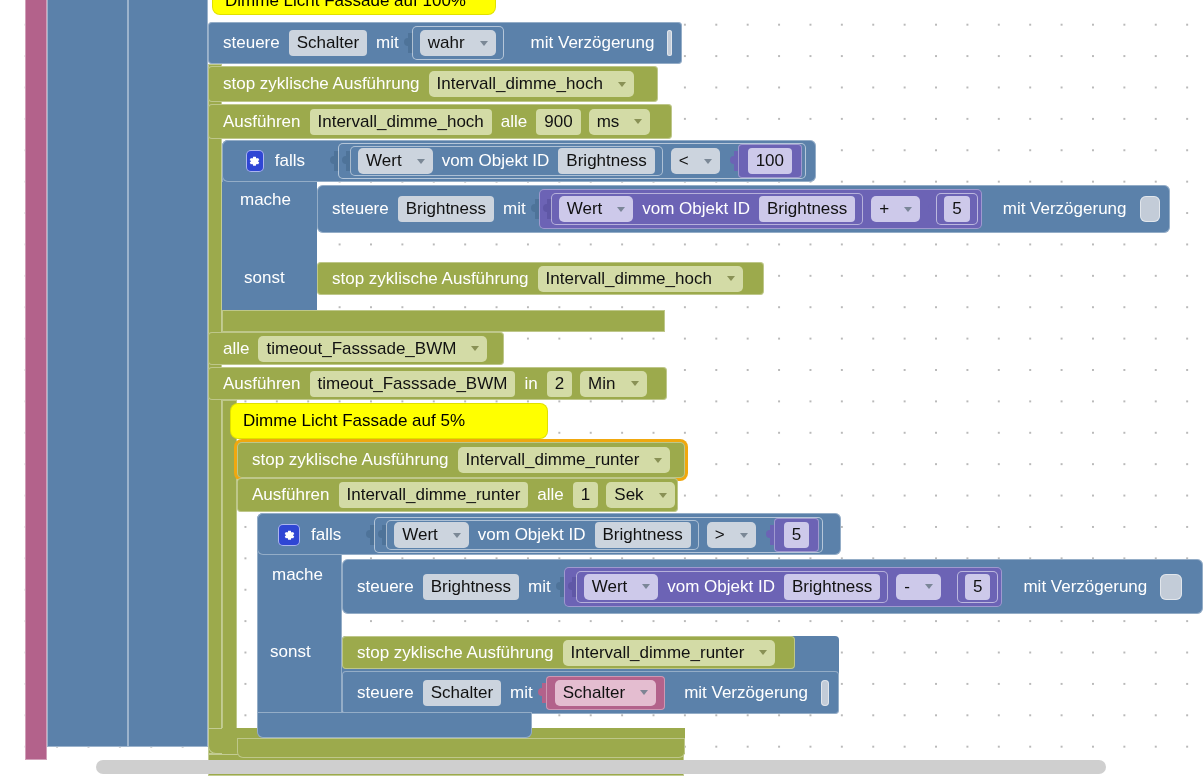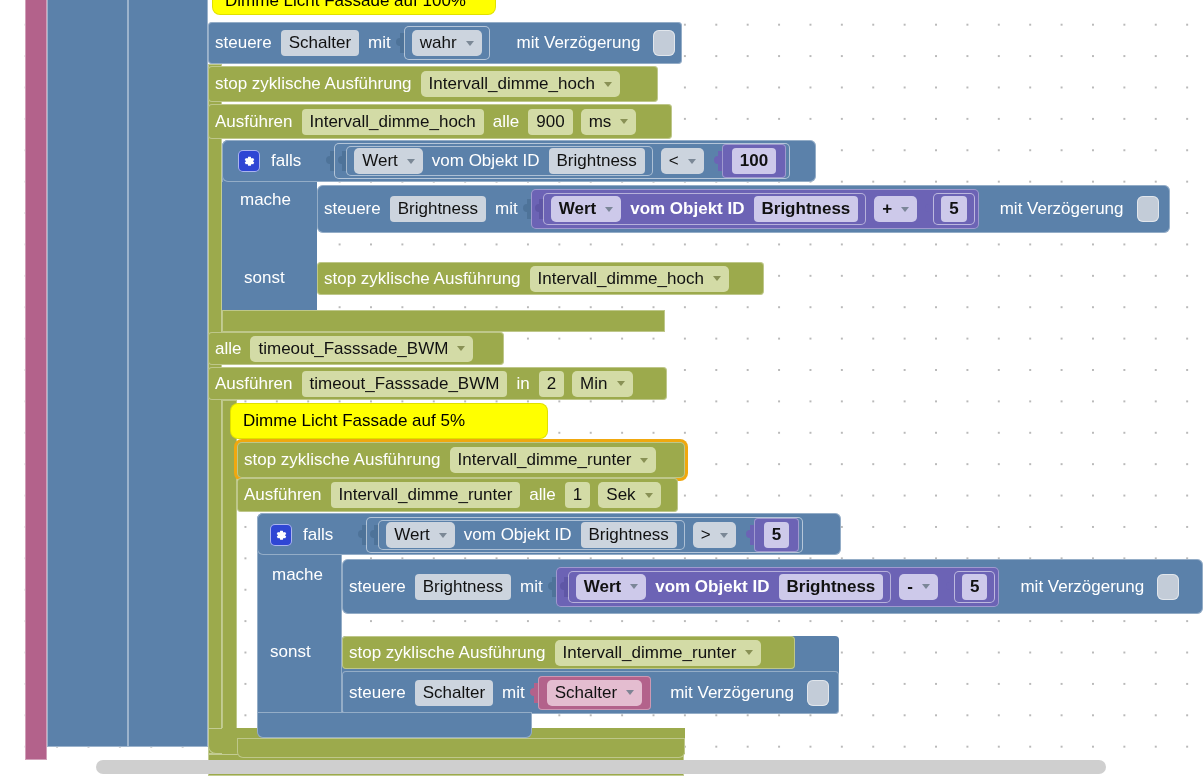--- a/index.html
+++ b/index.html
@@ -25,26 +25,26 @@
 
   
   .blk{
     position:absolute;
     display:flex;
     align-items:center;
     color:#ffffff;
     font-size:17px;
     white-space:nowrap;
     border-radius:4px;
-    padding:0 2px;
+    padding:0 10px;
     box-shadow:inset 0 0 0 1px rgba(255,255,255,.35);
   }
   .blue   { background:#5b81aa; }
   .green  { background:#9caa4c; }
-  .purple { background:#6c63b5;font-weight:bold; }
+  .purple { background:#6c63b5; }
   .pink   { background:#b3628b; }
 
   .lbl{ padding:0 5px; }
 
   
   .field{
     background:#ccd4de;
     color:#111;
     border-radius:4px;
     padding:2px 8px;
@@ -52,21 +52,21 @@
     line-height:22px;
     margin:0 4px;
   }
   .green .field{ background:#d3dba6; color:#111; }
   .purple .field{ background:#cdc9ea; color:#111; }
 
   
   .dd{
     display:inline-flex;
     align-items:center;
-    gap:9px;
+    gap:15px;
     background:#ccd4de;
     color:#111;
     border-radius:5px;
     padding:2px 8px;
     font-size:17px;
     line-height:22px;
     margin:0 4px;
   }
   .green .dd{ background:#d3dba6; }
   .purple .dd{ background:#cdc9ea; }

